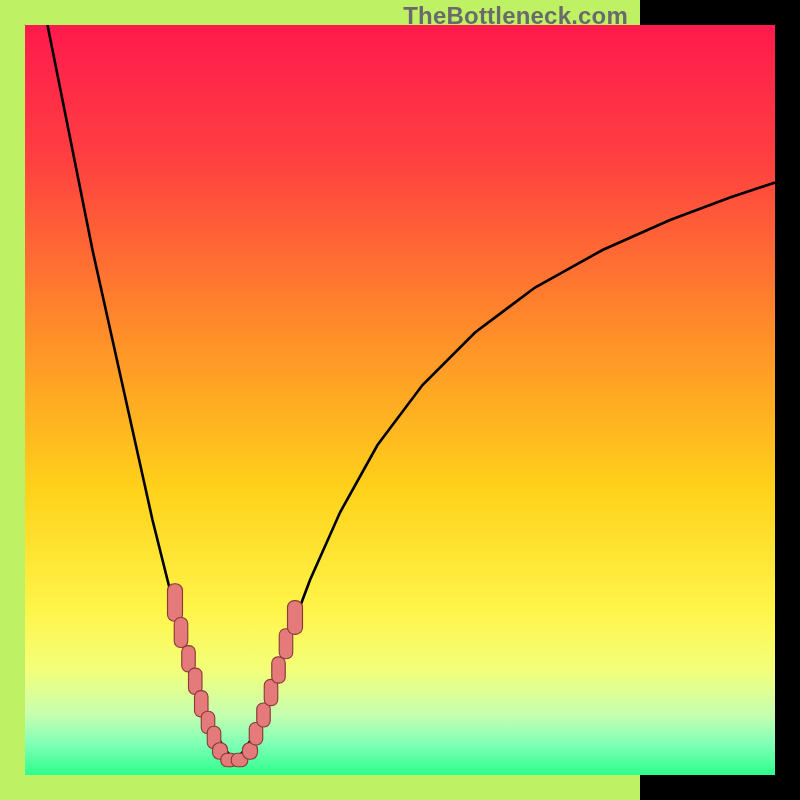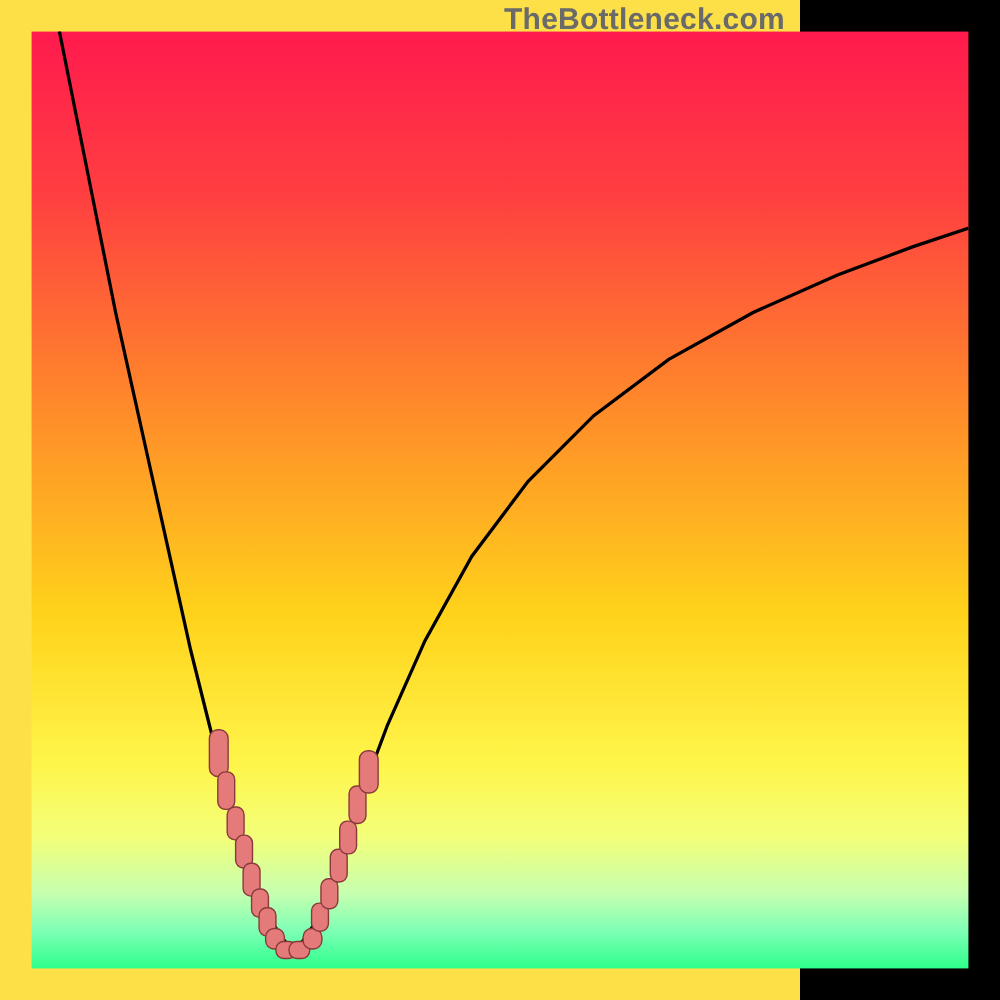--- a/index.html
+++ b/index.html
@@ -9,21 +9,21 @@
     height: 800px;
     background: #000;
     overflow: hidden;
   }
   .frame {
     position: absolute;
     left: 0;
     top: 0;
     width: 640px;
     height: 800px;
-    background: #fde047;
+    background: #bef264;
   }
   .plot {
     position: absolute;
     left: 25px;
     top: 25px;
     width: 750px;
     height: 750px;
     overflow: hidden;
   }
   .gradient {

